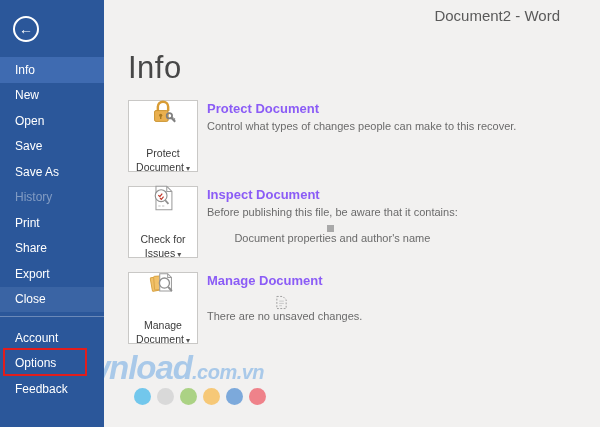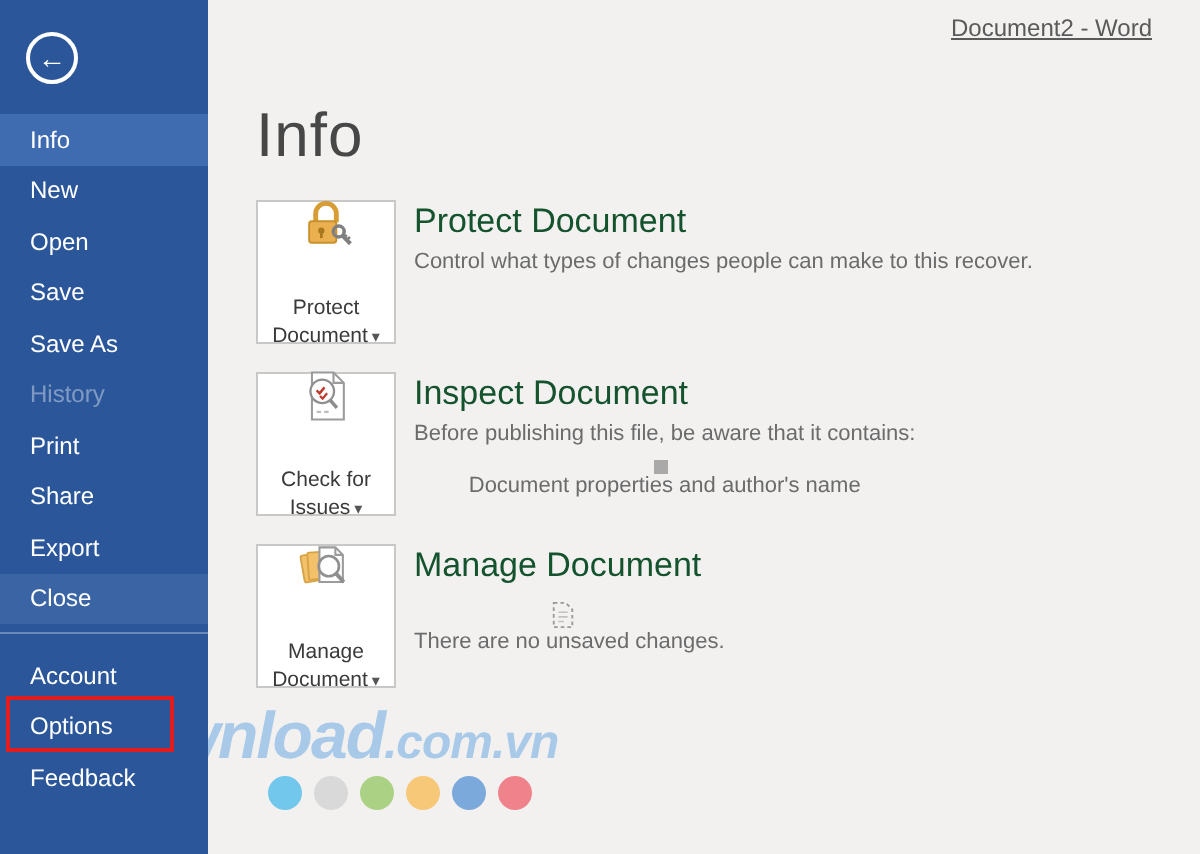--- a/index.html
+++ b/index.html
@@ -34,52 +34,52 @@
     position:absolute; top:316px; left:0; right:0;
     border-top:1px solid rgba(255,255,255,0.3); padding-top:8px;
   }
   .annotation-box {
     position:absolute; left:3px; top:31px; width:84px; height:28px;
     border:2px solid #e11d1d; pointer-events:none;
   }
 
   
   .titlebar-text {
-    position:absolute; top:7px; right:24px;
-    font-size:12px; color:#5a5a5a; z-index:1;text-decoration:underline;
+    position:absolute; top:7px; right:40px;
+    font-size:15px; color:#5a5a5a; z-index:1;
   }
   .page-title {
     position:absolute; left:128px; top:50px; z-index:1;
     font-size:31px; font-weight:300; color:#474747; letter-spacing:0.5px;
   }
   .sections { position:absolute; left:128px; top:100px; width:462px; z-index:1; }
   .section { display:flex; margin-bottom:14px; min-height:72px; }
   .big-btn {
     width:70px; height:72px; flex:none;
     background:#fff; border:1px solid #c9c8c6;
     display:flex; flex-direction:column; align-items:center; justify-content:center;
     gap:15px; cursor:pointer;
   }
   .big-btn .lbl { font-size:10.5px; color:#3a3a3a; text-align:center; line-height:1.35; }
   .caret { font-size:8px; color:#555; margin-left:2px; }
   .sec-text { margin-left:9px; padding-top:1px; }
-  .sec-heading { font-size:17px; font-weight:400; color:#14532d; margin-bottom:4px; }
+  .sec-heading { font-size:13px; font-weight:700; color:#8b5cf6; margin-bottom:4px; }
   .sec-desc { font-size:11px; color:#6b6b6b; }
   .sec-detail { display:flex; align-items:center; margin-top:7px; font-size:11px; color:#6b6b6b;flex-direction:column; }
   .square-bullet { width:7px; height:7px; background:#a9a9a9; margin:0 10px 0 6px; flex:none; }
   .detail-icon { margin-right:7px; display:flex; flex:none; }
 
   
   .watermark {
     position:absolute; left:46px; top:349px; z-index:1;
     color:#a9c9e9; font-style:italic; font-weight:bold; white-space:nowrap;
     display:flex; align-items:baseline; user-select:none;
   }
   .watermark .wm-main { font-size:33px; letter-spacing:-1px; }
-  .watermark .wm-suffix { font-size:24px; letter-spacing:-0.5px; }
+  .watermark .wm-suffix { font-size:20px; letter-spacing:-0.5px; }
   .dots { position:absolute; left:134px; top:388px; display:flex; gap:6px; z-index:1; }
   .dot { width:17px; height:17px; border-radius:50%; }
 </style>
 </head>
 <body>
 
 <div class="titlebar-text">Document2 - Word</div>
 
 <div class="sidebar">
   <div class="back-btn">

